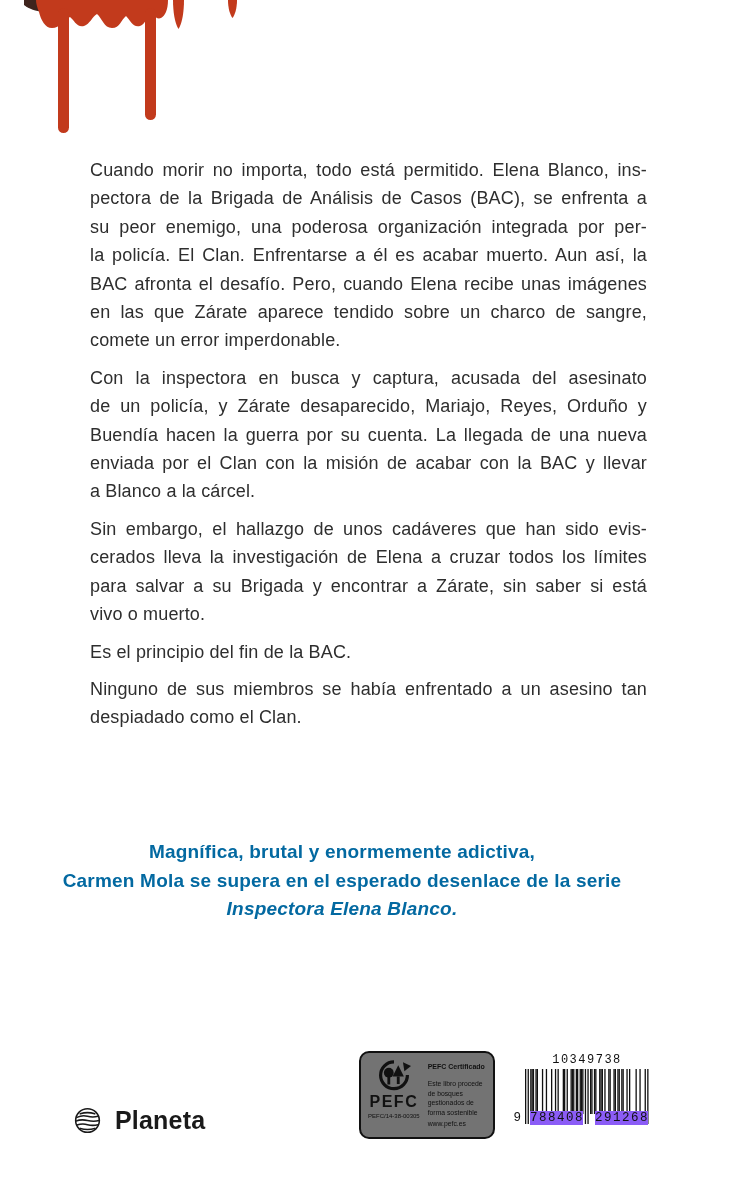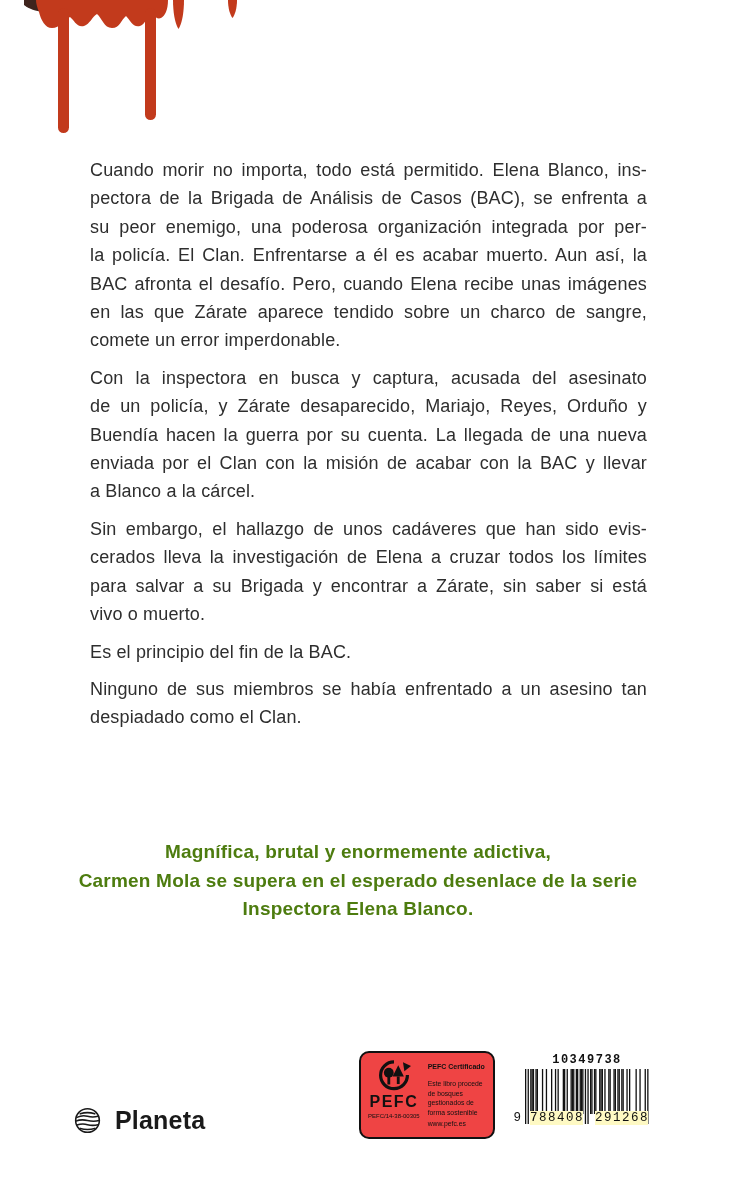--- a/index.html
+++ b/index.html
@@ -12,54 +12,54 @@
   
   .synopsis{
     position:absolute;left:90px;top:156px;width:557px;
     color:#2e2e2e;font-size:18px;line-height:28.4px;letter-spacing:.15px;
   }
   .para{margin:0 0 9px 0;}
   .jline{text-align:justify;text-align-last:justify;}
   .jline.last{text-align-last:left;}
   
   .quote{
-    position:absolute;left:16px;top:838px;width:684px;text-align:center;
-    font-weight:bold;font-size:19px;line-height:28.5px;color:#4d7c0f;letter-spacing:.2px;
-  }
-  .qline.italic{text-align:center;}
+    position:absolute;left:0;top:838px;width:684px;text-align:center;
+    font-weight:bold;font-size:19px;line-height:28.5px;color:#0369a1;letter-spacing:.2px;
+  }
+  .qline.italic{font-style:italic;text-align:center;}
   
   .planeta{
     position:absolute;left:74px;top:1106px;display:flex;align-items:center;gap:14px;
     color:#1a1a1a;
   }
   .planeta-name{font-size:25px;font-weight:600;letter-spacing:.2px;}
   .pefc-box{
     position:absolute;left:359px;top:1051px;width:136px;height:88px;box-sizing:border-box;
-    border:2.5px solid #111;border-radius:10px;background:#ef4444;
+    border:2.5px solid #111;border-radius:10px;background:#737373;
     display:flex;padding:6px 7px 5px 7px;color:#111;
   }
   .pefc-left{width:56px;display:flex;flex-direction:column;align-items:center;}
   .pefc-word{font-size:16px;font-weight:bold;letter-spacing:1.5px;line-height:16px;margin-top:1px;}
   .pefc-code{font-size:6px;margin-top:3px;white-space:nowrap;}
   .pefc-right{flex:1;padding-left:8px;display:flex;flex-direction:column;}
   .pefc-title{font-size:7px;font-weight:bold;margin-top:4px;}
   .pefc-body{font-size:6.8px;line-height:9.5px;margin-top:9px;width:64px;}
   .pefc-url{font-size:6.8px;margin-top:auto;margin-bottom:5px;}
   
   .barcode{position:absolute;left:512px;top:1053px;color:#111;}
   .bc-top{
     width:124px;margin-left:13px;text-align:center;
     font-family:"Liberation Mono","DejaVu Sans Mono",monospace;
-    font-size:12px;letter-spacing:1.5px;margin-bottom:2px;font-weight:bold;
+    font-size:12px;letter-spacing:1.5px;margin-bottom:2px;
   }
   .bc-bars{position:relative;width:124px;height:57px;margin-left:13px;}
   .bc-num{
     position:absolute;top:42px;
     font-family:"Liberation Mono","DejaVu Sans Mono",monospace;
-    font-size:12.5px;letter-spacing:1.5px;background:#fef9c3;text-align:center;line-height:14px;
+    font-size:12.5px;letter-spacing:1.5px;background:#8b5cf6;text-align:center;line-height:14px;
   }
   .bc-d9{left:-12px;width:10px;background:transparent;}
   .bc-g1{left:5px;width:53px;}
   .bc-g2{left:70px;width:53px;}
 </style>
 </head>
 <body>
 
 <div class="cover">
 

